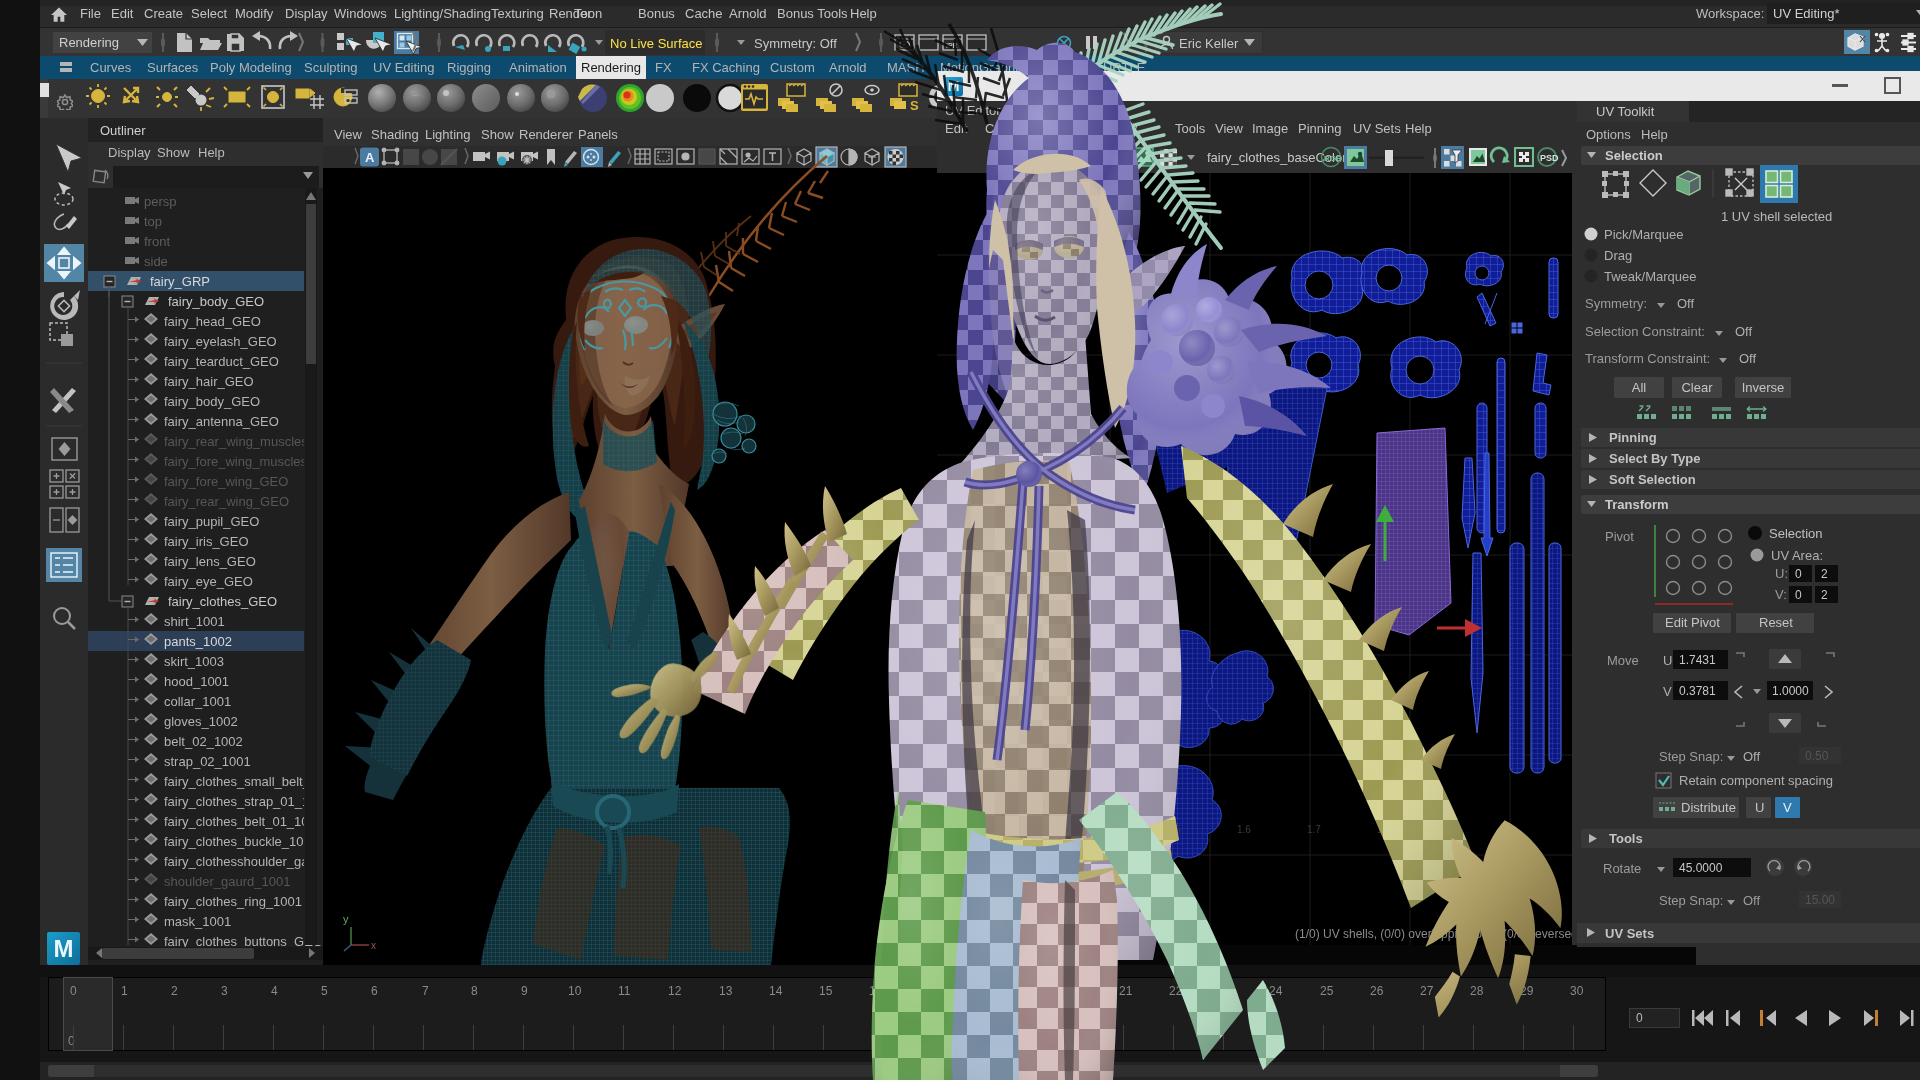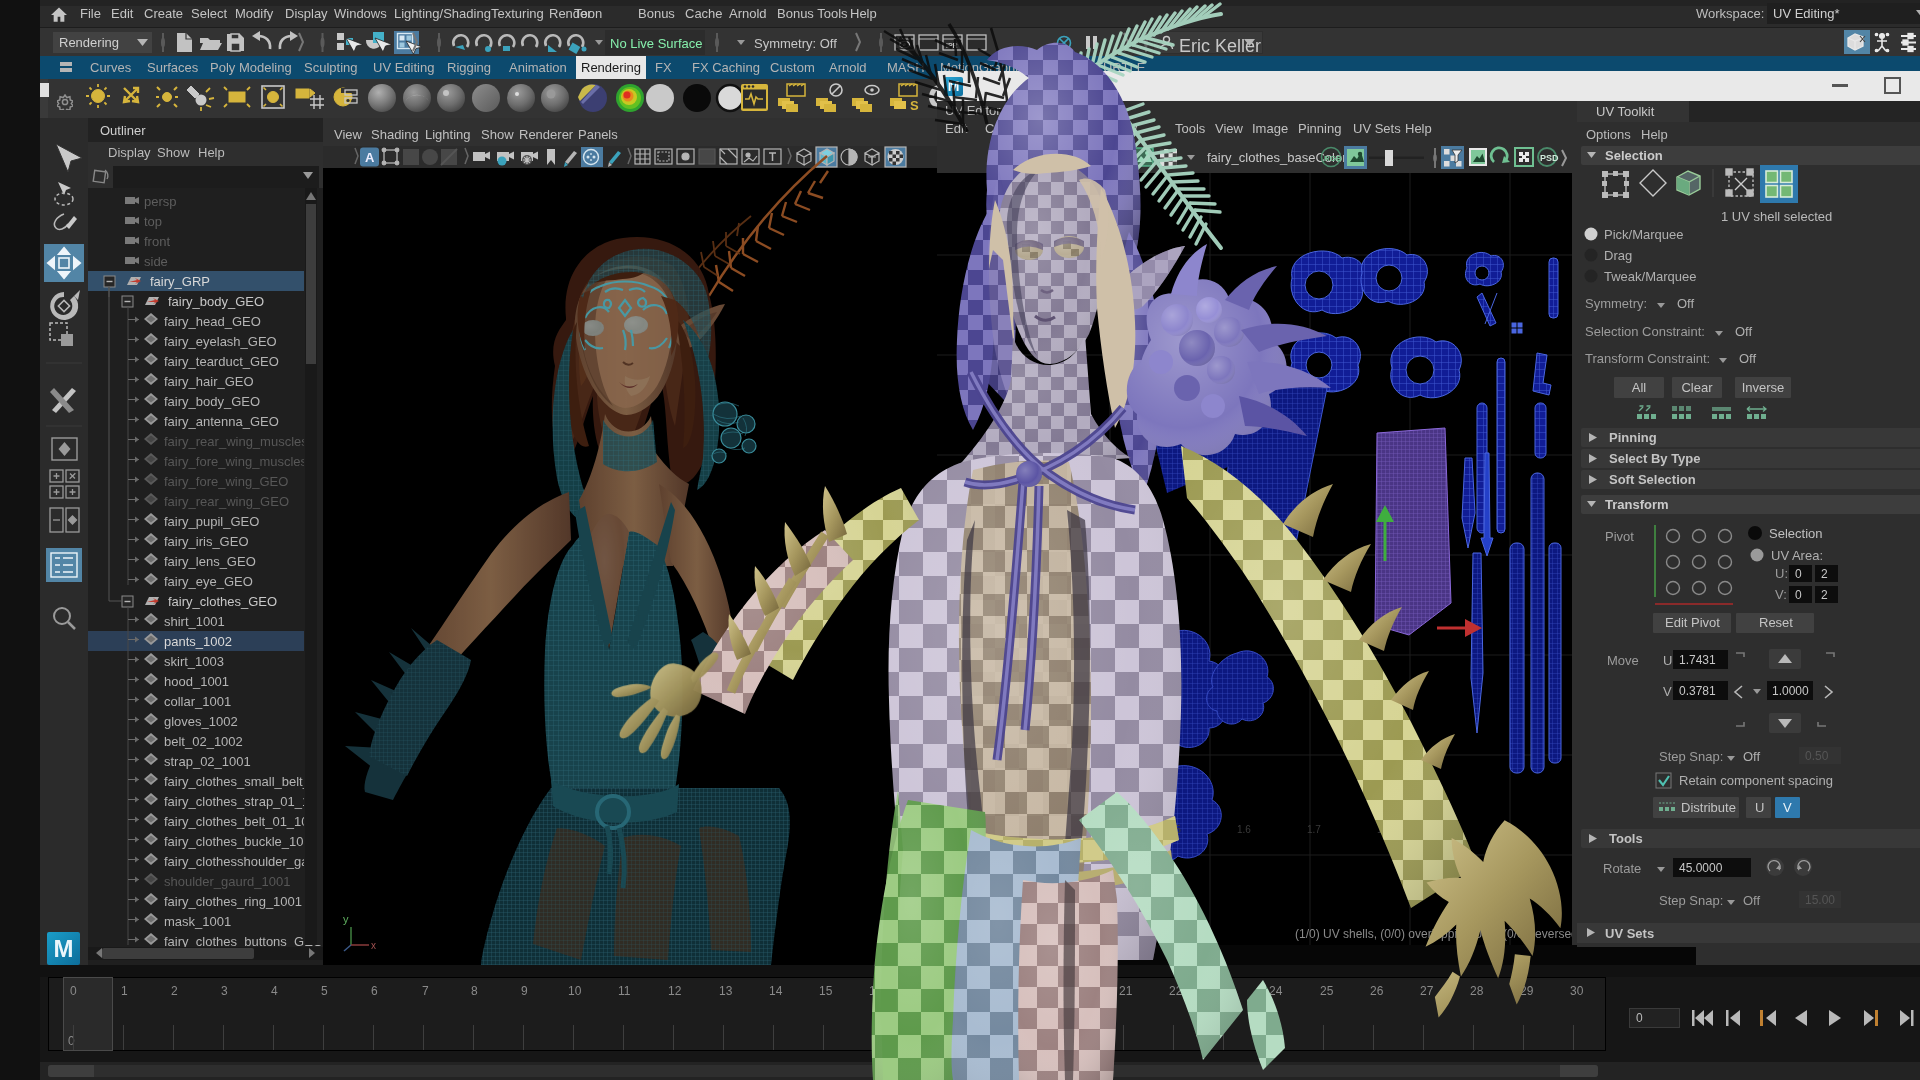--- a/index.html
+++ b/index.html
@@ -128,21 +128,21 @@
         <path d="M297 17 l10 3 l-2 -5 z"></path>
           <circle cx="330" cy="19" r="3"></circle>
           <rect x="345" y="16" width="7" height="5"></rect>
           <path d="M390 15 l9 7 l-9 0 z"></path>
           <rect x="412" y="14" width="9" height="8" transform="rotate(30 416 18)"></rect>
           <circle cx="426" cy="19" r="2.5"></circle>
       </g>
       <path d="M437 10 l8 0 l-4 5 z" fill="#999"></path>
     </svg>
     <span class="abs" style="left:565px;top:2px;width:100px;height:25px;background:#2c2c2c"></span>
-    <span class="abs" style="left:570px;top:8px;color:#86efac;font-size:13px">No Live Surface</span>
+    <span class="abs" style="left:570px;top:8px;color:#fde047;font-size:13px">No Live Surface</span>
     <svg class="abs" style="left:672px;top:2px" width="46" height="25" viewBox="0 0 46 25">
         <path d="M5 3 L5 22" stroke="#5a5a5a" stroke-width="2"></path>
         <ellipse cx="5" cy="12.5" rx="2" ry="5" fill="#5a5a5a"></ellipse>
         <path d="M25 10 l8 0 l-4 5 z" fill="#999"></path>
       </svg>
     <span class="abs" style="left:714px;top:8px;color:#c8c8c8;font-size:13px">Symmetry: Off</span>
     <svg class="abs" style="left:810px;top:2px" width="260" height="25" viewBox="0 0 260 25">
       <path d="M6 3 l4 9 l-4 9" stroke="#777" stroke-width="2" fill="none"></path>
       <path d="M31 3 L31 22" stroke="#5a5a5a" stroke-width="2"></path>
         <ellipse cx="31" cy="12.5" rx="2" ry="5" fill="#5a5a5a"></ellipse>
@@ -167,21 +167,21 @@
     <svg class="abs" style="left:1078px;top:2px" width="160" height="25" viewBox="0 0 160 25">
       <path d="M6 3 l4 9 l-4 9" stroke="#777" stroke-width="2" fill="none"></path>
       <path d="M28 3 L28 22" stroke="#5a5a5a" stroke-width="2"></path>
         <ellipse cx="28" cy="12.5" rx="2" ry="5" fill="#5a5a5a"></ellipse>
     </svg>
     <span class="abs" style="left:1113px;top:3px;width:110px;height:23px;background:#3a3a3a;border:1px solid #2e2e2e"></span>
     <svg class="abs" style="left:1119px;top:7px" width="15" height="15" viewBox="0 0 15 15">
         <circle cx="7.5" cy="4.5" r="3" fill="none" stroke="#c9c9c9" stroke-width="1.4"></circle>
         <path d="M1.5 14 c0 -6 12 -6 12 0" fill="none" stroke="#c9c9c9" stroke-width="1.4"></path>
       </svg>
-    <span class="abs" style="left:1139px;top:8px;color:#c8c8c8;font-size:18px">Eric Keller</span>
+    <span class="abs" style="left:1139px;top:8px;color:#c8c8c8;font-size:13px">Eric Keller</span>
     <svg class="abs" style="left:1204px;top:11px" width="11" height="7" viewBox="0 0 11 7">
         <path d="M0 0 L11 0 L5.5 7 Z" fill="#b5b5b5"></path>
       </svg>
 
     <span class="abs" style="left:1804px;top:2px;width:26px;height:24px;background:#5285a6"></span>
     <svg class="abs" style="left:1806px;top:4px" width="110" height="21" viewBox="0 0 110 21">
       <g fill="none" stroke="#e8e8e8" stroke-width="1.3">
         <path d="M2 6 l7 -4 l8 3 l0 9 l-8 4 l-7 -4 z" fill="#dcdcdc"></path>
           <path d="M2 6 l7 3 l8 -3 M9 9 v9"></path>
           <path d="M14 4 l5 6 m0 -6 l-5 6" stroke="#444" stroke-width="1.1"></path>

